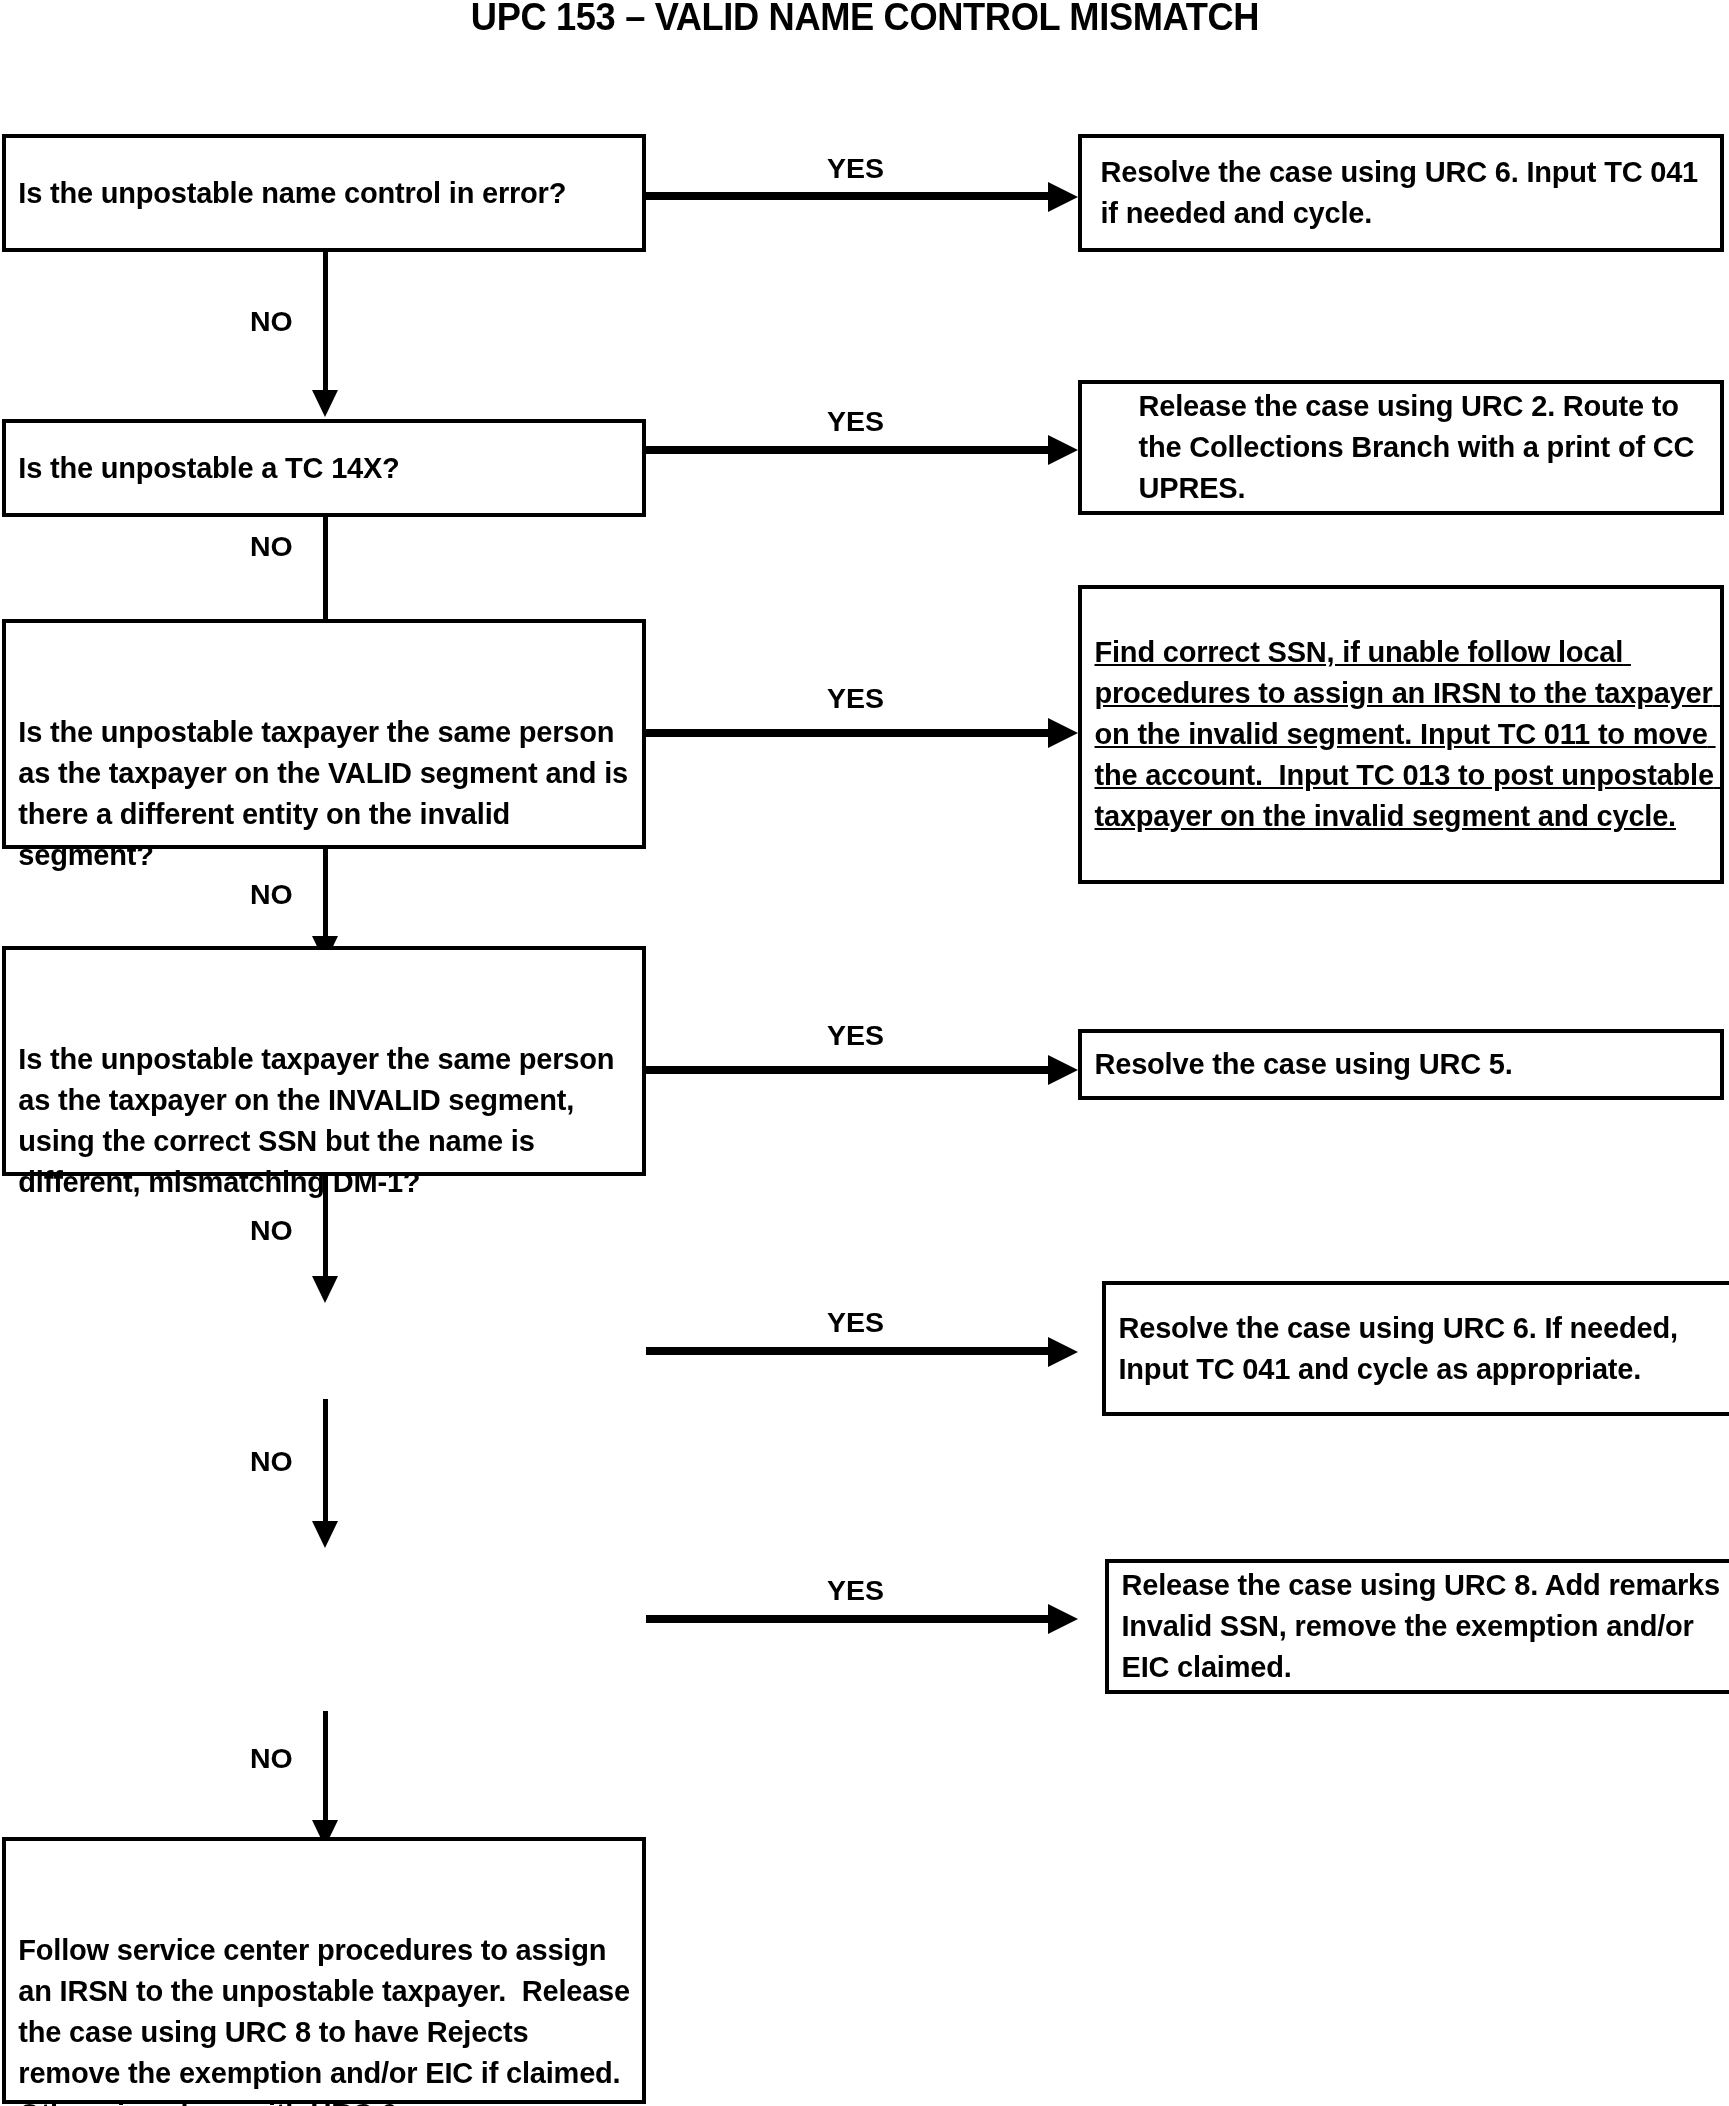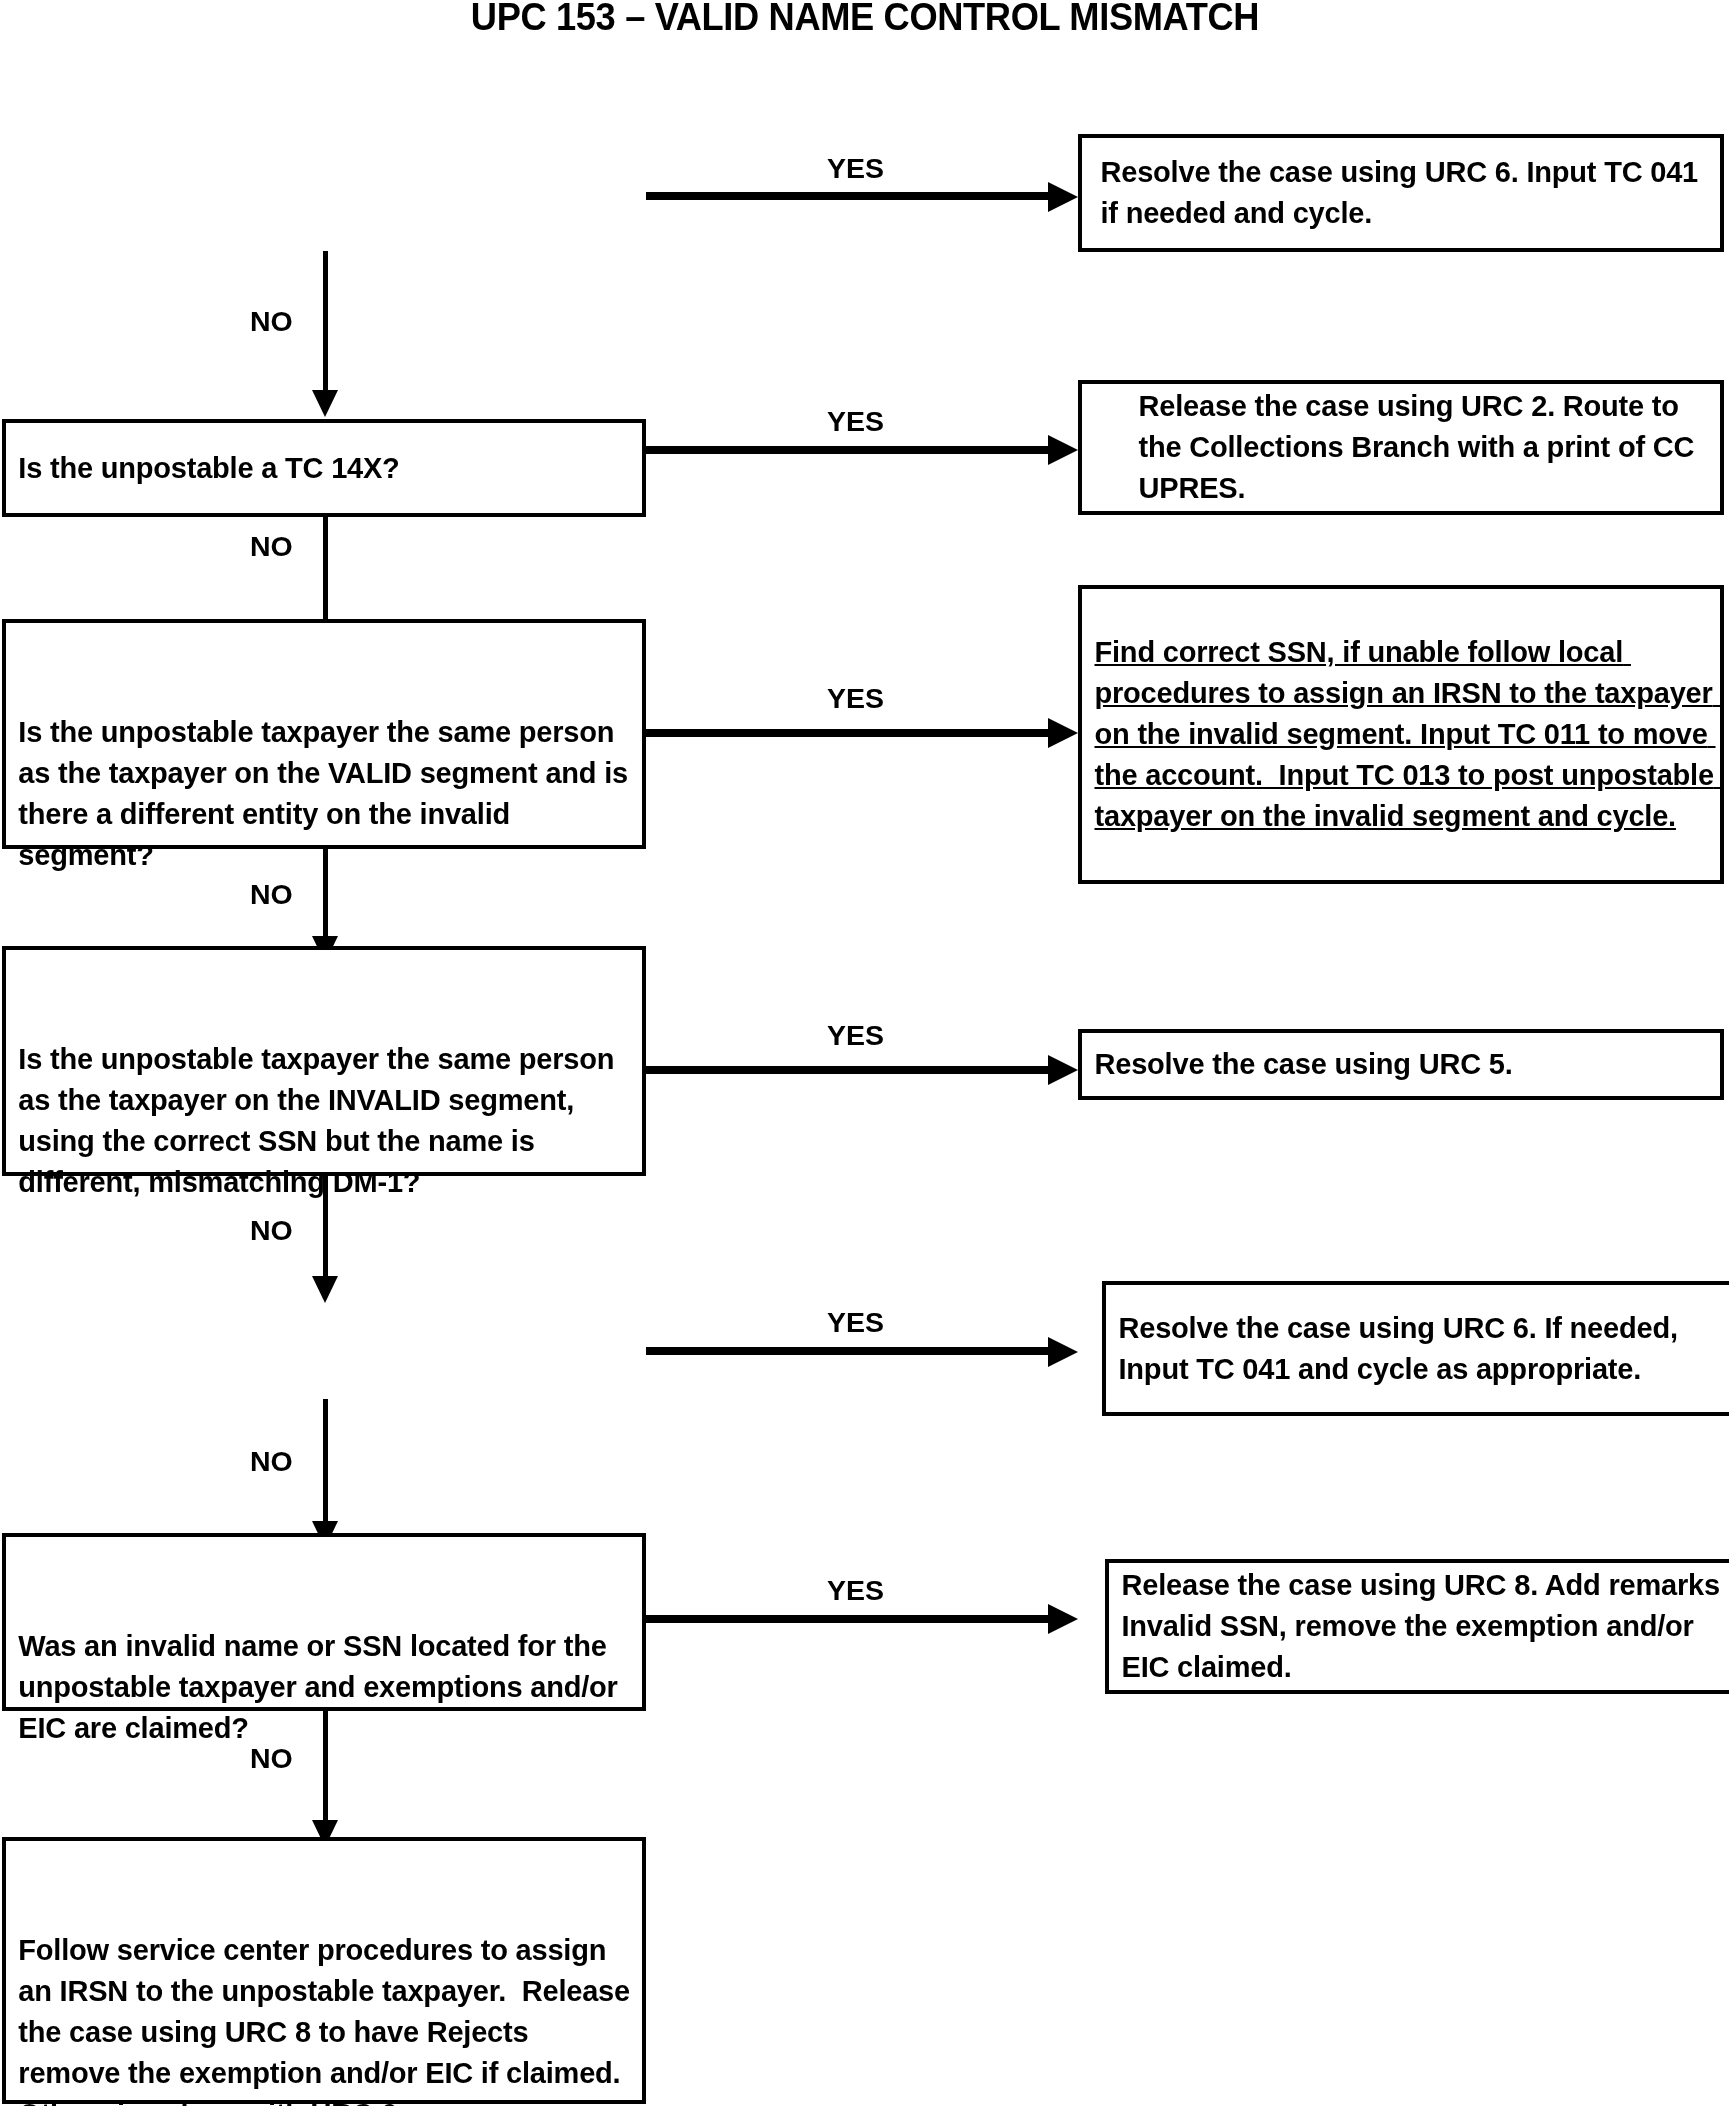--- a/index.html
+++ b/index.html
@@ -85,20 +85,23 @@
     white-space: nowrap;
   }
 </style>
 </head>
 <body>
 
 <div id="page">
 
   <div id="chart-title">UPC 153 – VALID NAME CONTROL MISMATCH</div>
 
+  <div class="node vcenter" style="left:1.8px; top:134px; width:644px; height:118px;">
+    <span style="display:block; width:615px;">Is the unpostable name control in error?</span>
+  </div>
 
   <div class="hline" style="left:646px; top:192px; width:405px;"></div>
   <div class="arrow-right" style="left:1048px; top:182px;"></div>
   <div class="edge-label" style="left:827px; top:152px;">YES</div>
 
   <div class="node vcenter" style="left:1078px; top:134px; width:646px; height:118px;">
     <span style="display:block; width:624px;margin-left:6px;">Resolve the case using URC 6. Input TC 041 if needed and cycle.</span>
   </div>
 
   <div class="vline" style="left:323px; top:251px; height:141px;"></div>
@@ -159,23 +162,20 @@
   <div class="edge-label" style="left:827px; top:1306px;">YES</div>
 
   <div class="node vcenter" style="left:1102px; top:1281px; width:646px; height:135px;">
     <span style="display:block; width:624px;">Resolve the case using URC 6. If needed, Input TC 041 and cycle as appropriate.</span>
   </div>
 
   <div class="vline" style="left:323px; top:1399px; height:125px;"></div>
   <div class="arrow-down" style="left:312px; top:1521px;"></div>
   <div class="edge-label" style="left:250px; top:1445px;">NO</div>
 
-  <div class="node" style="left:1.8px; top:1533px; width:644px; height:178px;">
-    <span style="display:block; width:615px;">Was an invalid name or SSN located for the unpostable taxpayer and exemptions and/or EIC are claimed?</span>
-  </div>
 
   <div class="hline" style="left:646px; top:1615px; width:405px;"></div>
   <div class="arrow-right" style="left:1048px; top:1604px;"></div>
   <div class="edge-label" style="left:827px; top:1574px;">YES</div>
 
   <div class="node vcenter" style="left:1105px; top:1559px; width:646px; height:135px;">
     <span style="display:block; width:624px;">Release the case using URC 8. Add remarks Invalid SSN, remove the exemption and/or EIC claimed.</span>
   </div>
 
   <div class="vline" style="left:323px; top:1711px; height:111px;"></div>

